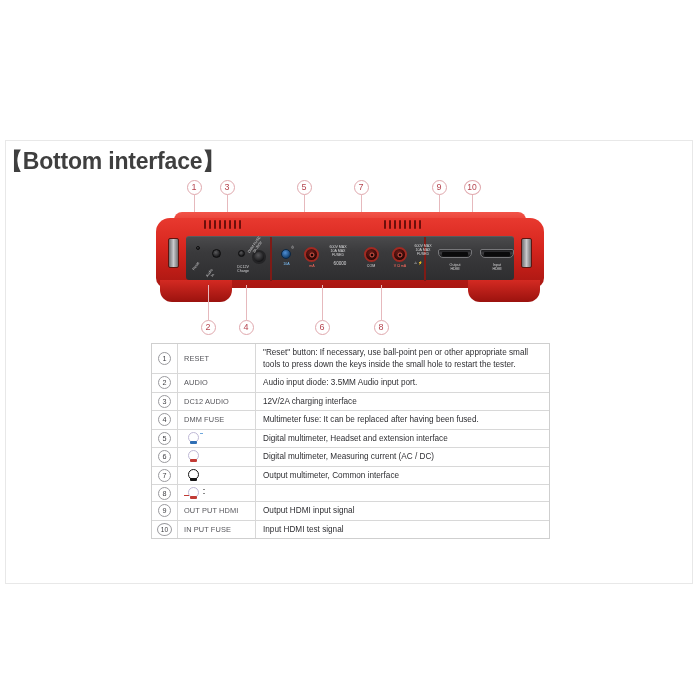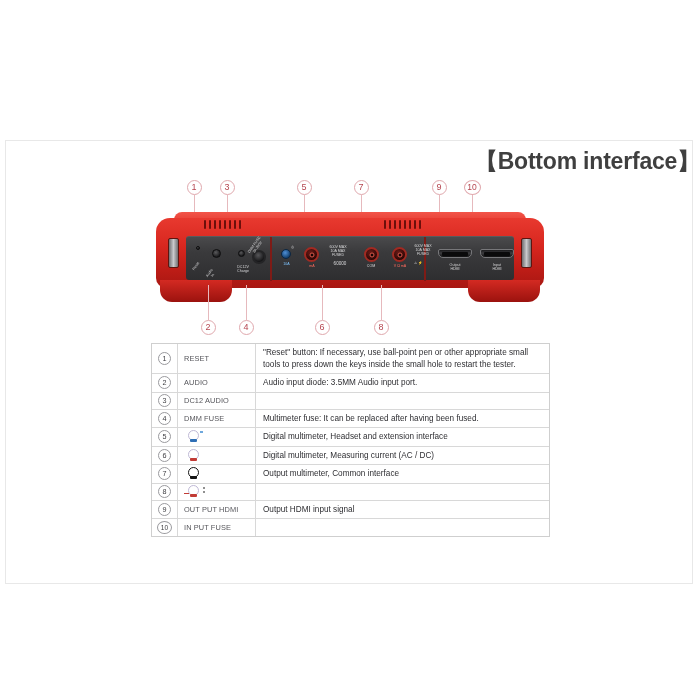--- a/index.html
+++ b/index.html
@@ -23,21 +23,21 @@
     width: 688px; height: 444px;
     border: 1px solid #e8e8e8;
     background: #ffffff;
   }
 
   
   .title {
     position: absolute;
     left: 0; top: 146px;
     width: 700px;
-    text-align: right;
+    text-align: left;
     font-size: 23px;
     font-weight: bold;
     color: #3f3f3f;
     letter-spacing: -0.2px;
     white-space: nowrap;
   }
 
   
   .device-area {
     position: absolute;
@@ -394,20 +394,23 @@
           <span>Audio input diode: 3.5MM Audio input port.</span>
         </div>
       </div>
       <div class="row">
         <div class="c-num">
           <div class="tnum">3</div>
         </div>
         <div class="c-name">
           <span>DC12 AUDIO</span>
         </div>
+        <div class="c-desc">
+          <span>12V/2A charging interface</span>
+        </div>
       </div>
       <div class="row">
         <div class="c-num">
           <div class="tnum">4</div>
         </div>
         <div class="c-name">
           <span>DMM FUSE</span>
         </div>
         <div class="c-desc">
           <span>Multimeter fuse: It can be replaced after having been fused.</span>
@@ -481,16 +484,19 @@
           <span>Output HDMI input signal</span>
         </div>
       </div>
       <div class="row">
         <div class="c-num">
           <div class="tnum w">10</div>
         </div>
         <div class="c-name">
           <span>IN PUT FUSE</span>
         </div>
+        <div class="c-desc">
+          <span>Input HDMI test signal</span>
+        </div>
       </div>
     </div>
 
 </div>
 
 </body></html>

